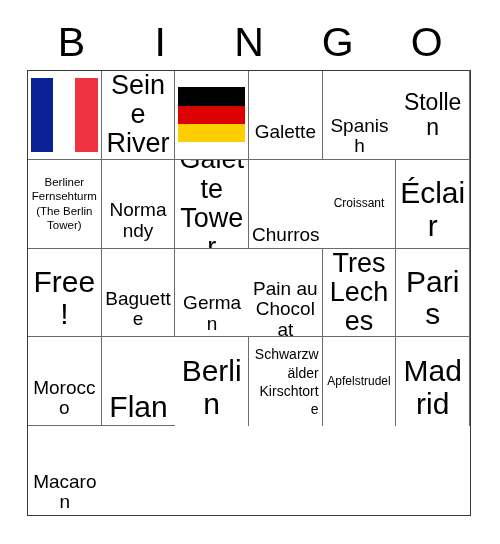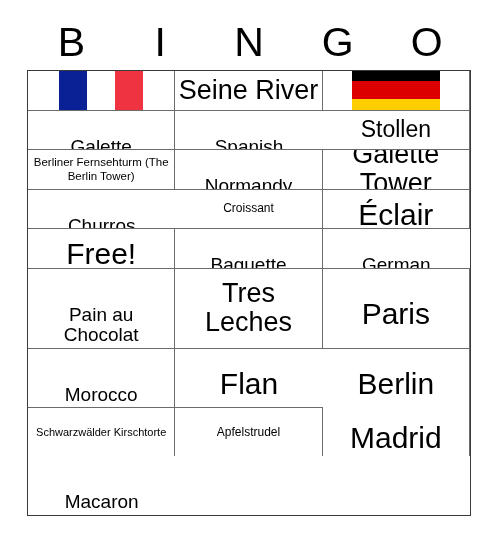--- a/index.html
+++ b/index.html
@@ -47,57 +47,57 @@
   
   .grid {
     position: absolute;
     left: 27px;
     top: 70px;
     width: 444px;
     height: 446px;
     border: 1px solid #3a3a3a;
     box-sizing: border-box;
     display: grid;
-    grid-template-columns: repeat(3, 1fr);
+    grid-template-columns: repeat(6, 1fr);
     grid-template-rows: repeat(5, 1fr);
     background: #ffffff;
   }
 
   .cell {
     position: relative;
     border-right: 1px solid #6b6b6b;
     border-bottom: 1px solid #6b6b6b;
     box-sizing: border-box;
     display: flex;
     align-items: center;
     justify-content: center;
     padding: 2px 3px;
     overflow: hidden;
     background: #ffffff;
   }
-  .cell:nth-child(5n) { border-right: none; }
+  .cell:nth-child(5n) { border-right: none; align-items: flex-end; }
   .cell:nth-child(n+21) { border-bottom: none; }
 
   .cell-text {
     display: block;
     width: 100%;
     text-align: center;
     line-height: 1.08;
     word-wrap: break-word;
     color: #000000;
   }
 
   
   .sz-xxl .cell-text { font-size: 30px; margin-top: 12px; }
   .sz-xl  .cell-text { font-size: 27px; }
   .sz-lg  .cell-text { font-size: 23px; }
   .sz-md  .cell-text { font-size: 19px; margin-top: 34px; }
   .sz-sm  .cell-text { font-size: 12px; }
   .sz-xs  .cell-text { font-size: 11.5px; line-height: 1.25; text-align: center; }
-  .sz-xxs .cell-text { font-size: 11px; line-height: 1.3; }
+  .sz-xxs .cell-text { font-size: 14px; line-height: 1.3; text-align: right; }
 
   
   .flag {
     display: block;
   }
   .flag-fr {
     width: 84px;
     height: 74px;
     display: flex;
   }

